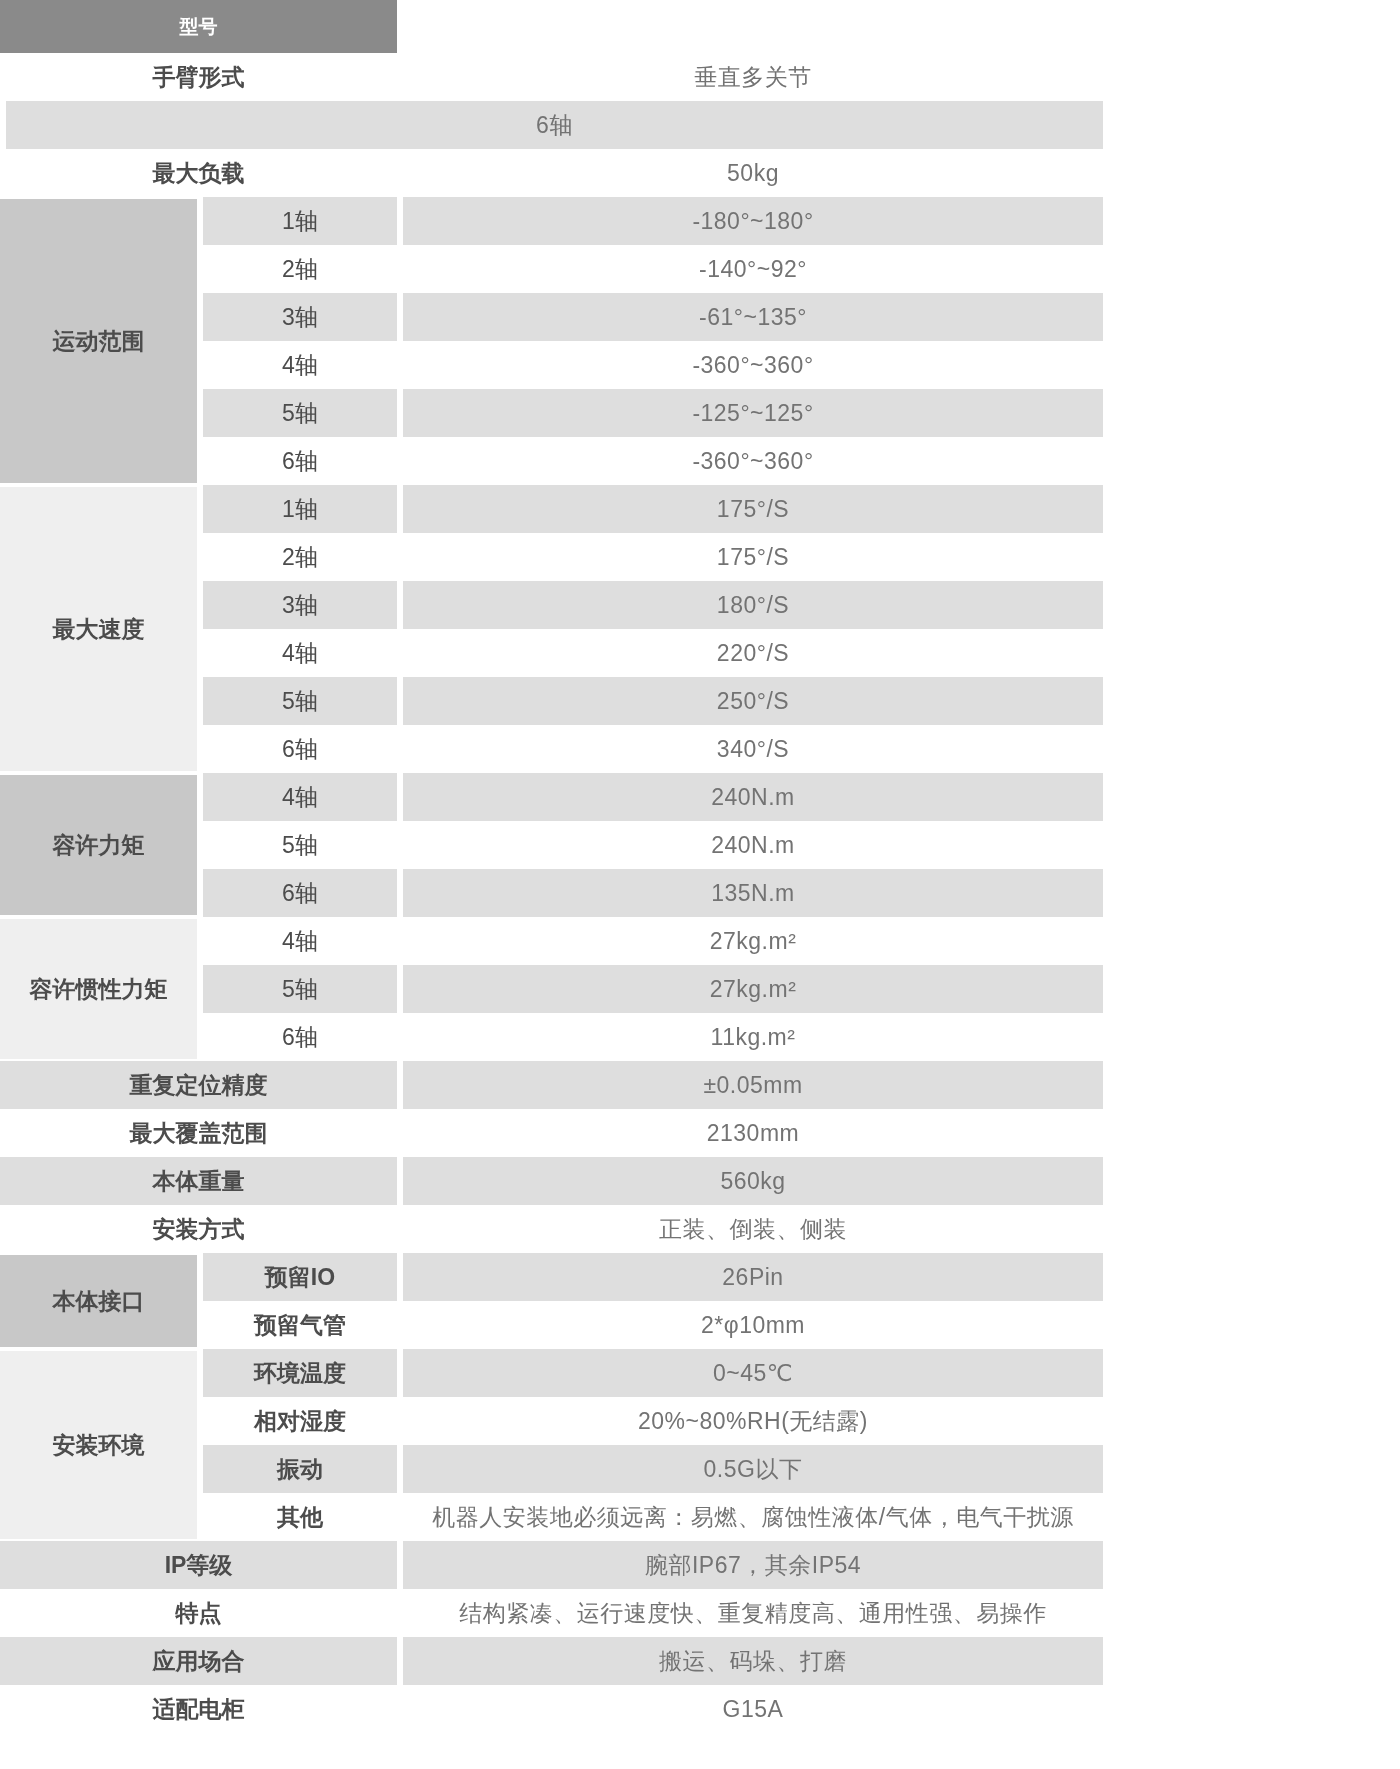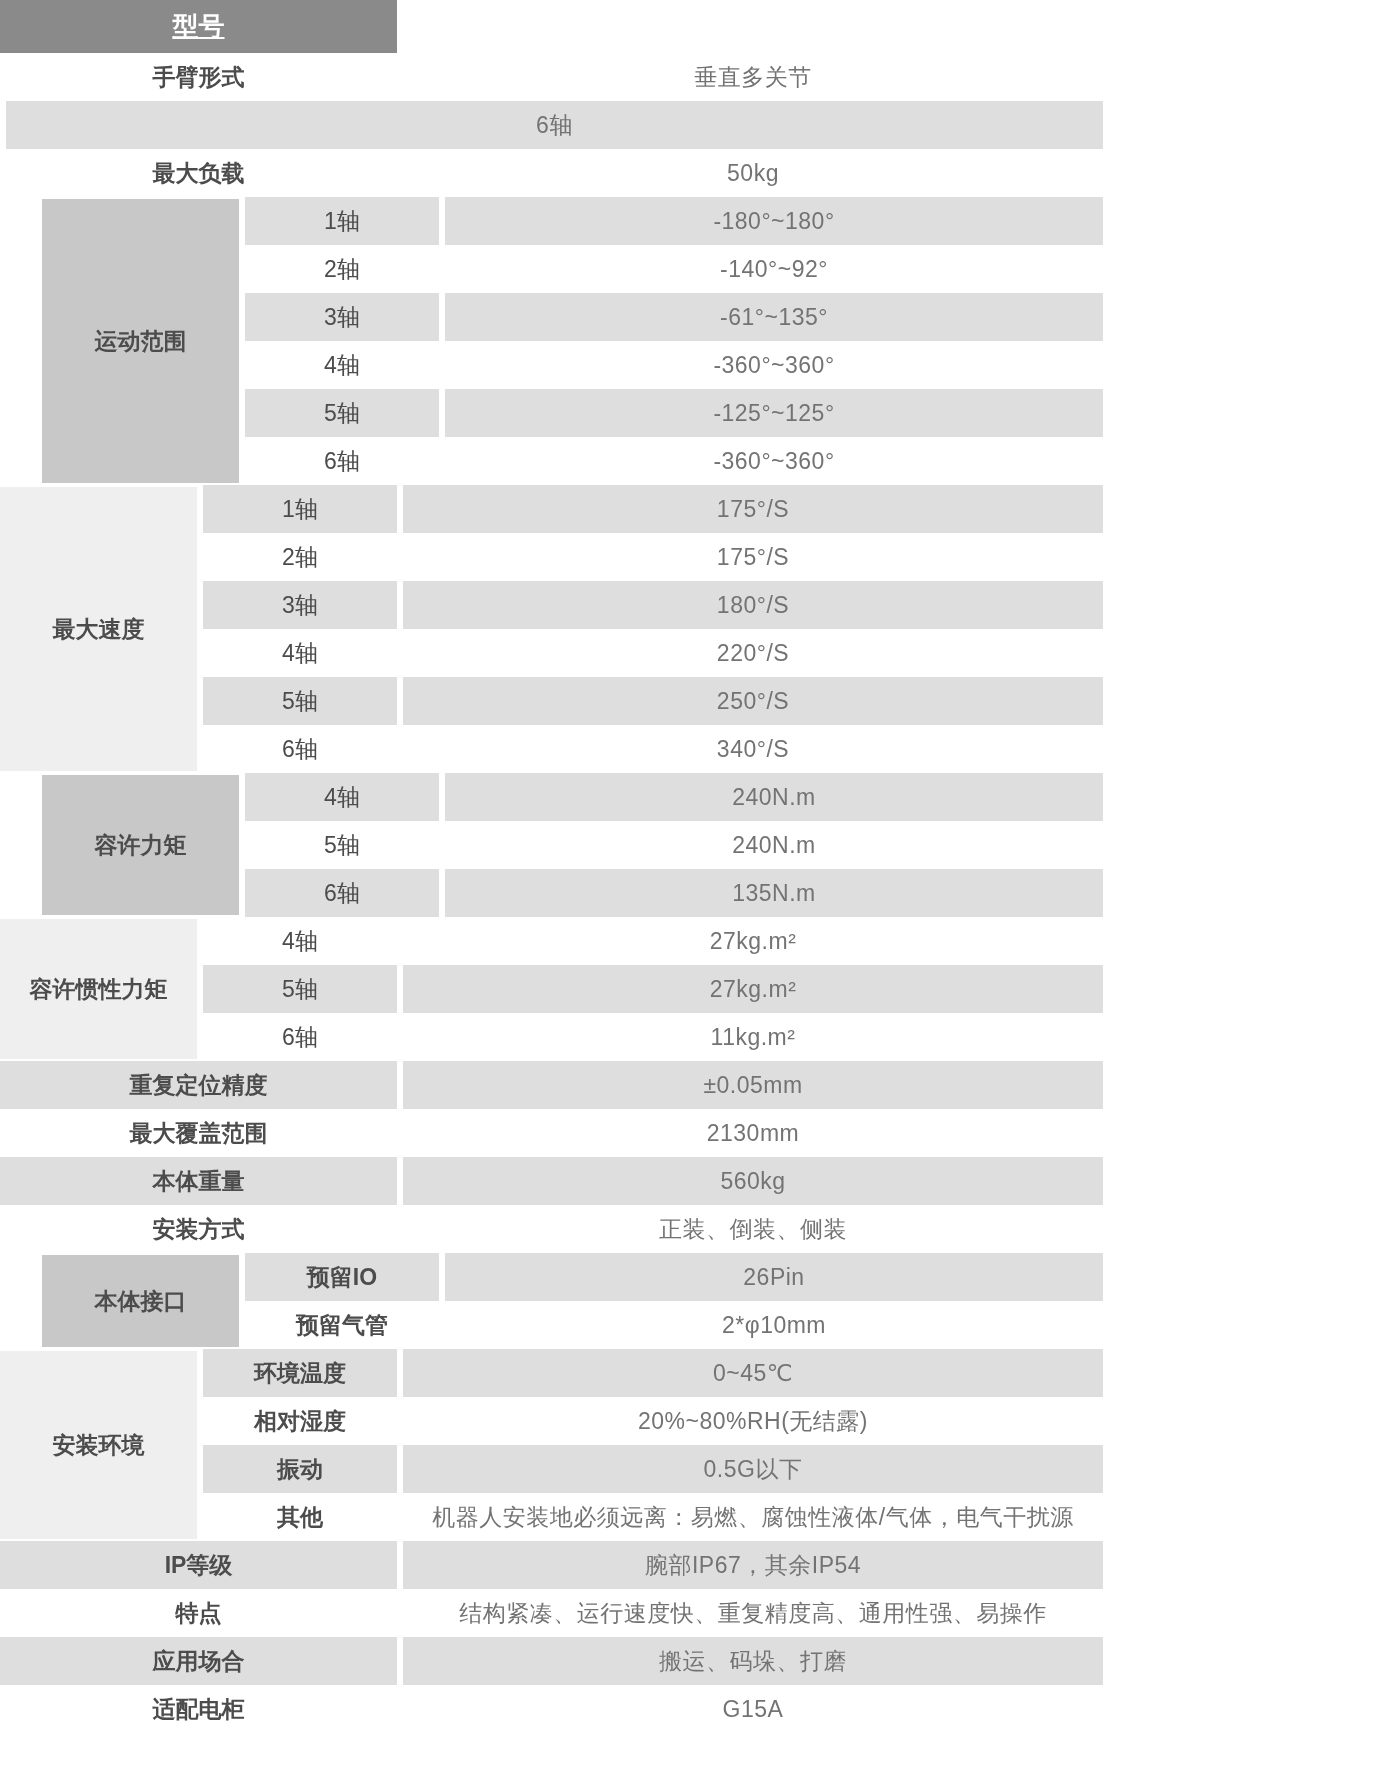--- a/index.html
+++ b/index.html
@@ -8,41 +8,41 @@
     font-family:"Liberation Sans","DejaVu Sans",sans-serif;
   }
   .spec-table{width:1103px;}
   .gap{width:6px;flex:0 0 6px;background:#ffffff;}
   
   .hdr{display:flex;height:53px;}
   .hdr .hcell{
     background:#8a8a8a;color:#ffffff;font-weight:bold;
     display:flex;align-items:center;justify-content:center;
   }
-  .hdr .h-label{width:397px;flex:0 0 397px;font-size:26px;text-decoration:underline;}
+  .hdr .h-label{width:397px;flex:0 0 397px;font-size:19px;}
   .hdr .h-value{flex:1;font-size:30px;}
   
   .row{display:flex;height:48px;}
   .lcell{
     width:397px;flex:0 0 397px;display:flex;align-items:center;justify-content:center;
     font-weight:bold;font-size:23px;color:#4c4c4c;background:#ffffff;
   }
   .vcell{
     flex:1;display:flex;align-items:center;justify-content:center;
     font-size:23px;color:#737373;background:#ffffff;letter-spacing:.5px;
   }
   .row.bg .lcell,.row.bg .vcell{background:#dedede;}
   
   .sec{display:flex;}
   .gcell{
     width:197px;flex:0 0 197px;display:flex;align-items:center;justify-content:center;
     font-weight:bold;font-size:23px;color:#4c4c4c;box-sizing:border-box;
     border-top:2px solid #ffffff;border-bottom:2px solid #ffffff;
   }
-  .gcell.dark{background:#c8c8c8;margin-left:42px;}
+  .gcell.dark{background:#c8c8c8;}
   .gcell.light{background:#efefef;}
   .srows{flex:1;display:flex;flex-direction:column;}
   .srow{display:flex;height:48px;}
   .scell{
     width:194px;flex:0 0 194px;display:flex;align-items:center;justify-content:center;
     font-size:23px;color:#4c4c4c;background:#ffffff;
   }
   .sub-bold .scell{font-weight:bold;}
   .srow .vcell{background:#ffffff;}
   .srow.bg .scell,.srow.bg .vcell{background:#dedede;}

